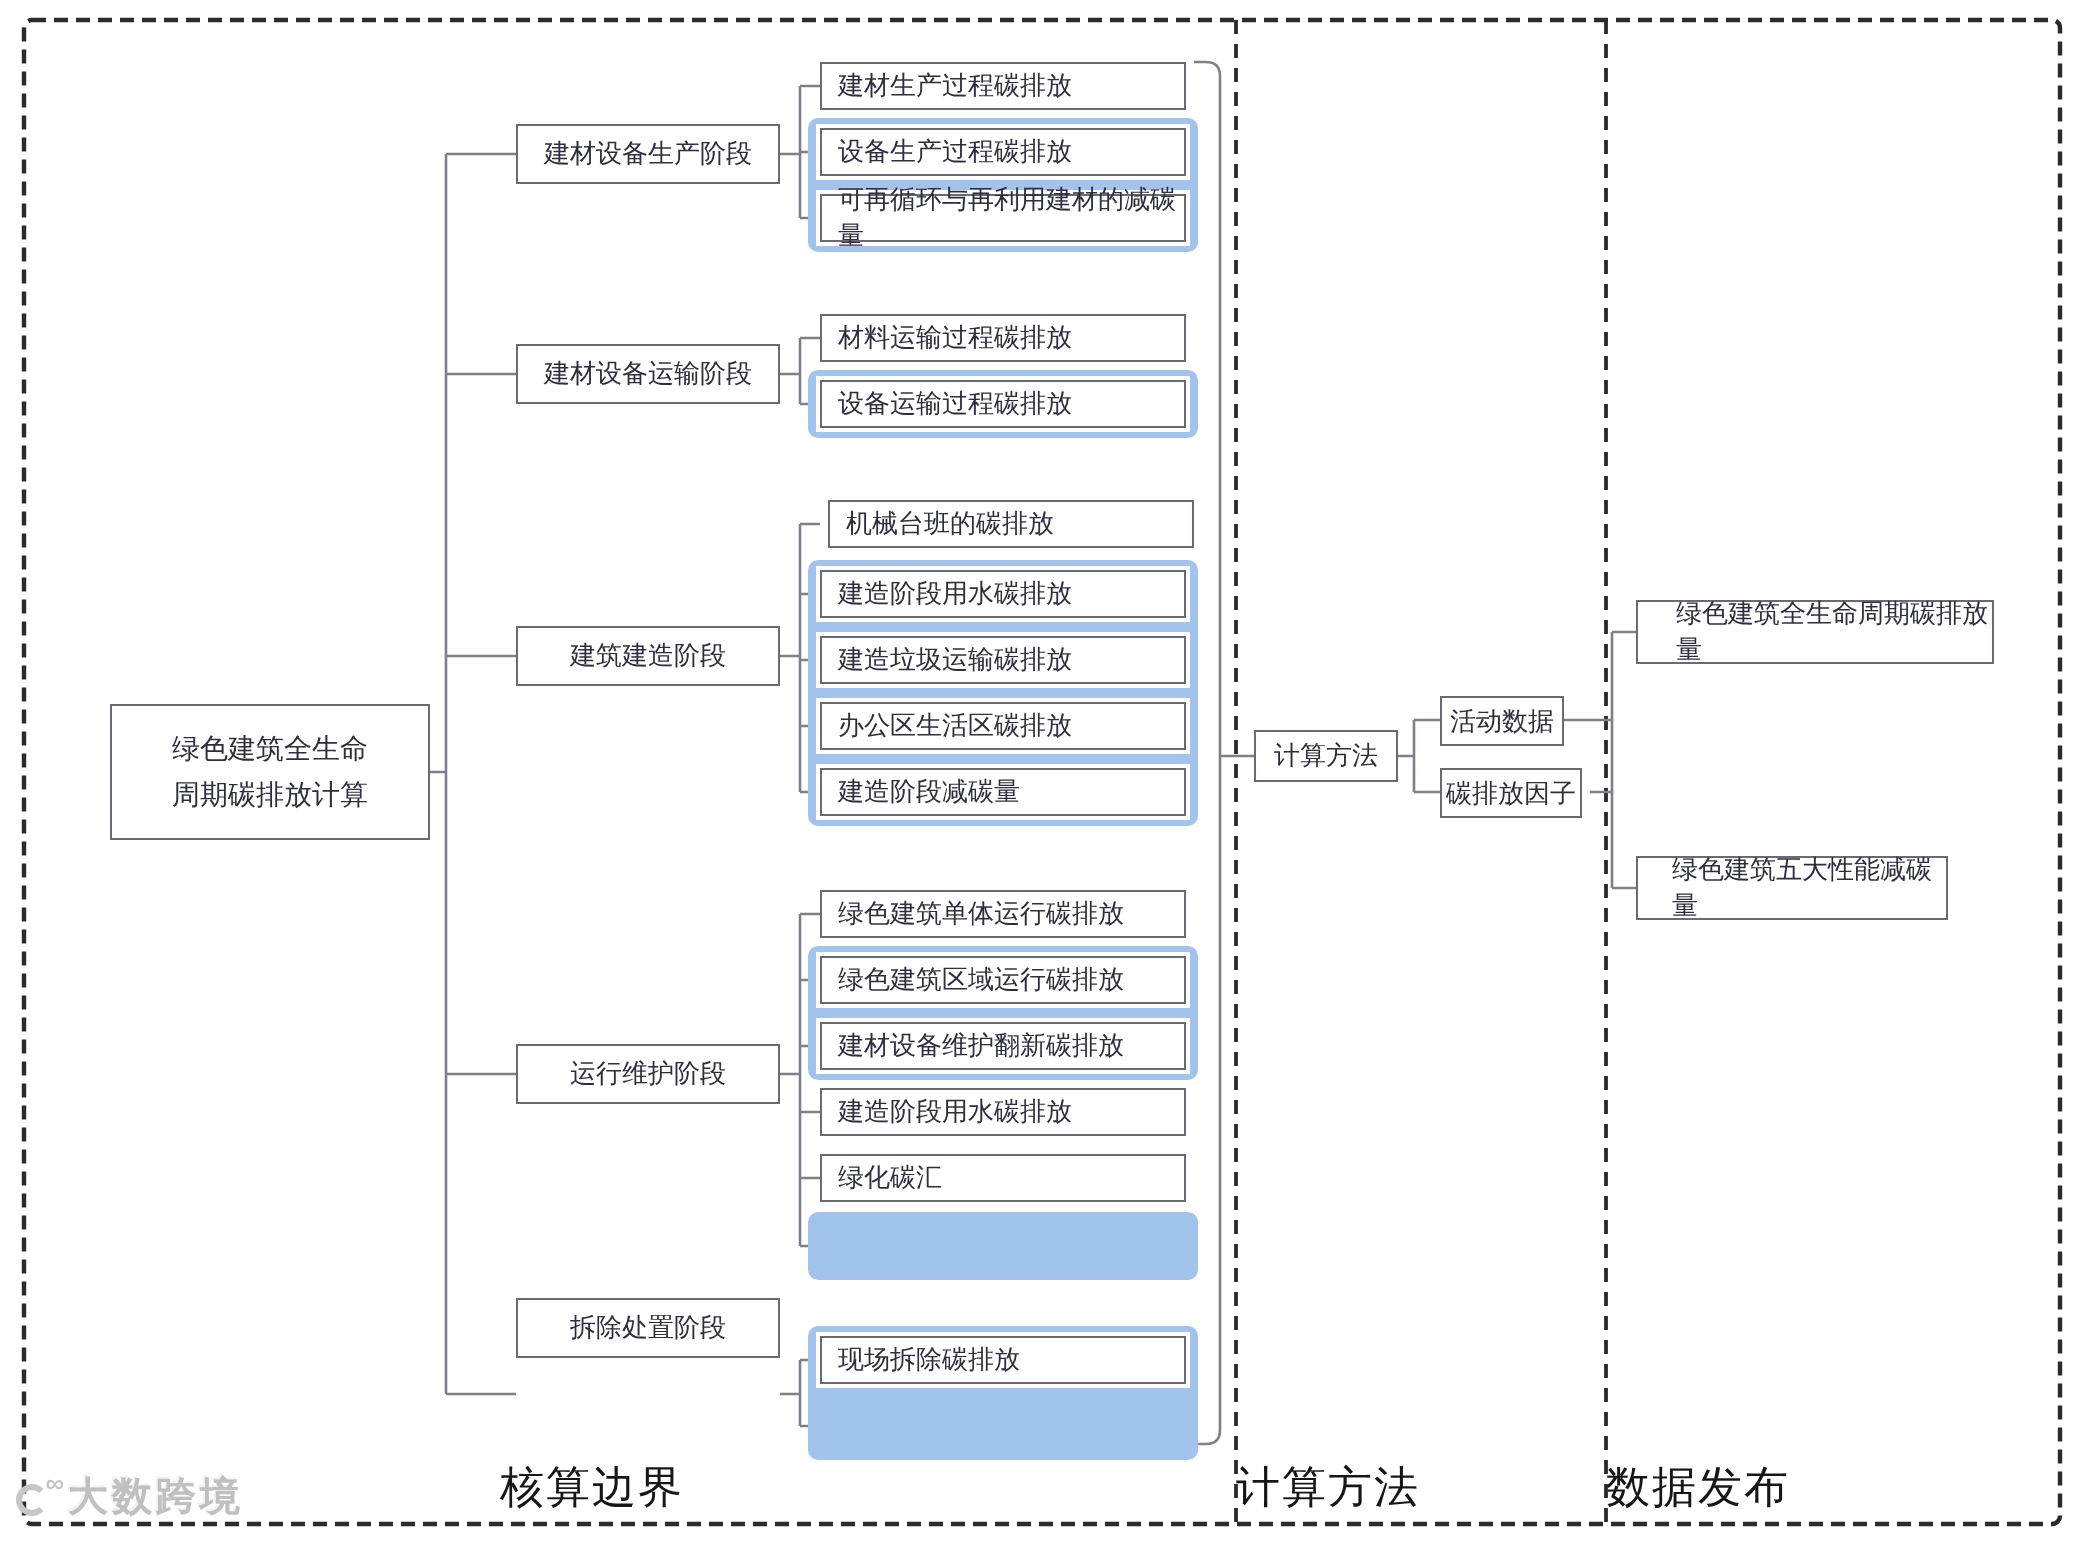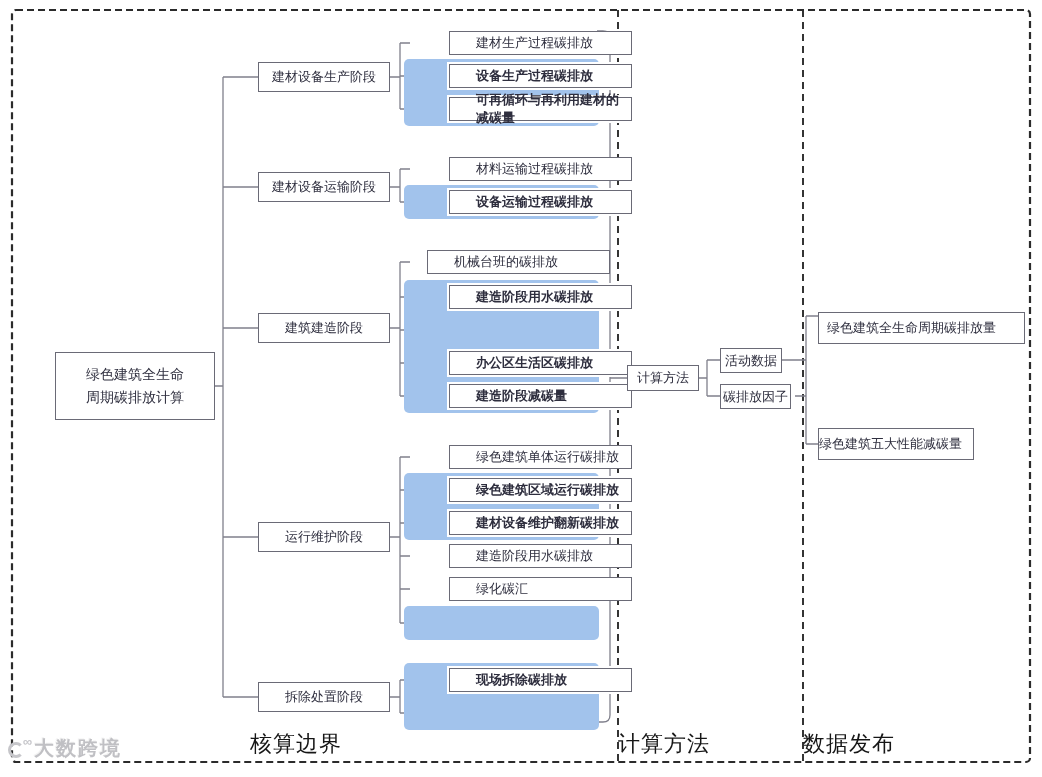--- a/index.html
+++ b/index.html
@@ -2,22 +2,22 @@
 <html><head>
 <meta charset="utf-8">
 <style>
   html,body{margin:0;padding:0;background:#fff;}
   body{width:1042px;height:777px;font-family:"Liberation Sans","DejaVu Sans",sans-serif;}
   #canvas{position:relative;width:1042px;height:777px;overflow:hidden;background:#fff;}
   svg.lines{position:absolute;left:0;top:0;z-index:0;}
   .hl{position:absolute;background:#a2c3ec;border-radius:5px;z-index:1;}
   .node{position:absolute;background:#fff;border:1.3px solid #6a6a76;box-sizing:border-box;
         color:#2e2e3e;font-size:13px;display:flex;align-items:center;z-index:2;}
-  .leaf{width:183px;height:24px;padding-left:26px;margin-left:39px;}
-  .leaf.inhl{box-shadow:0 0 0 2px #ffffff;font-weight:bold;}
+  .leaf{width:183px;height:24px;padding-left:8px;}
+  .leaf.inhl{box-shadow:0 0 0 2px #ffffff;}
   .stage{left:258px;width:132px;height:30px;justify-content:center;}
   .center{justify-content:center;text-align:center;}
   .root{left:55px;top:352px;width:160px;height:68px;flex-direction:column;justify-content:center;
         font-size:14px;line-height:23px;text-align:right;}
   .sec-label{position:absolute;color:#161616;font-size:22px;font-weight:500;text-align:left;z-index:2;
         letter-spacing:1px;}
   .watermark{position:absolute;left:8px;top:735px;display:flex;align-items:center;z-index:3;
         color:#c0c0c4;font-weight:bold;font-size:20px;letter-spacing:2px;
         text-shadow:1px 1px 0 #ffffff,-1px -1px 0 #f2f2f2;}
   .wm-logo{position:relative;width:22px;height:22px;margin-right:4px;display:inline-block;}
@@ -61,48 +61,49 @@
 
   <div class="node root">
     <span>绿色建筑全生命</span>
     <span>周期碳排放计算</span>
   </div>
 
   <div class="node stage" style="top:62px">建材设备生产阶段</div>
   <div class="node stage" style="top:172px">建材设备运输阶段</div>
   <div class="node stage" style="top:313px">建筑建造阶段</div>
   <div class="node stage" style="top:522px">运行维护阶段</div>
-  <div class="node stage" style="top:682px">拆除处置阶段</div>
+  <div class="node stage" style="top:649px">拆除处置阶段</div>
 
   <div class="node leaf" style="left:410px;top:31px">建材生产过程碳排放</div>
   <div class="node leaf inhl" style="left:410px;top:64px">设备生产过程碳排放</div>
   <div class="node leaf inhl" style="left:410px;top:97px">可再循环与再利用建材的减碳量</div>
 
   <div class="node leaf" style="left:410px;top:157px">材料运输过程碳排放</div>
   <div class="node leaf inhl" style="left:410px;top:190px">设备运输过程碳排放</div>
 
-  <div class="node leaf" style="left:388px;top:250px">机械台班的碳排放</div>
+  <div class="node leaf" style="left:414px;top:250px">机械台班的碳排放</div>
   <div class="node leaf inhl" style="left:410px;top:285px">建造阶段用水碳排放</div>
+  <div class="node leaf inhl" style="left:410px;top:318px">建造垃圾运输碳排放</div>
   <div class="node leaf inhl" style="left:410px;top:351px">办公区生活区碳排放</div>
   <div class="node leaf inhl" style="left:410px;top:384px">建造阶段减碳量</div>
 
   <div class="node leaf" style="left:410px;top:445px">绿色建筑单体运行碳排放</div>
   <div class="node leaf inhl" style="left:410px;top:478px">绿色建筑区域运行碳排放</div>
   <div class="node leaf inhl" style="left:410px;top:511px">建材设备维护翻新碳排放</div>
   <div class="node leaf" style="left:410px;top:544px">建造阶段用水碳排放</div>
   <div class="node leaf" style="left:410px;top:577px">绿化碳汇</div>
 
   <div class="node leaf inhl" style="left:410px;top:668px">现场拆除碳排放</div>
 
   <div class="node center" style="left:627px;top:365px;width:72px;height:26px">计算方法</div>
   <div class="node center" style="left:720px;top:348px;width:62px;height:25px">活动数据</div>
   <div class="node center" style="left:720px;top:384px;width:71px;height:25px">碳排放因子</div>
 
-  <div class="node" style="left:818px;top:312px;width:207px;height:32px;padding-left:8px">绿色建筑全生命周期碳排放量</div>
-  <div class="node" style="left:818px;top:428px;width:156px;height:32px;padding-left:0">绿色建筑五大性能减碳量</div>
+  <div class="node" style="left:818px;top:300px;width:179px;height:32px;padding-left:19px">绿色建筑全生命周期碳排放量</div>
+  <div class="node" style="left:818px;top:428px;width:156px;height:32px;padding-left:17px">绿色建筑五大性能减碳量</div>
 
   <div class="sec-label" style="left:250px;top:729px;width:170px">核算边界</div>
   <div class="sec-label" style="left:618px;top:729px;width:185px">计算方法</div>
   <div class="sec-label" style="left:803px;top:729px;width:227px">数据发布</div>
 
   <div class="watermark">
     <span class="wm-logo">
       <span class="arc"></span>
         <span class="inf">∞</span>
     </span>

